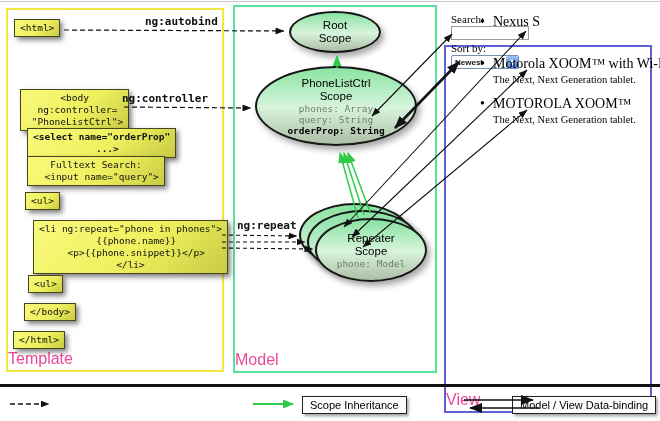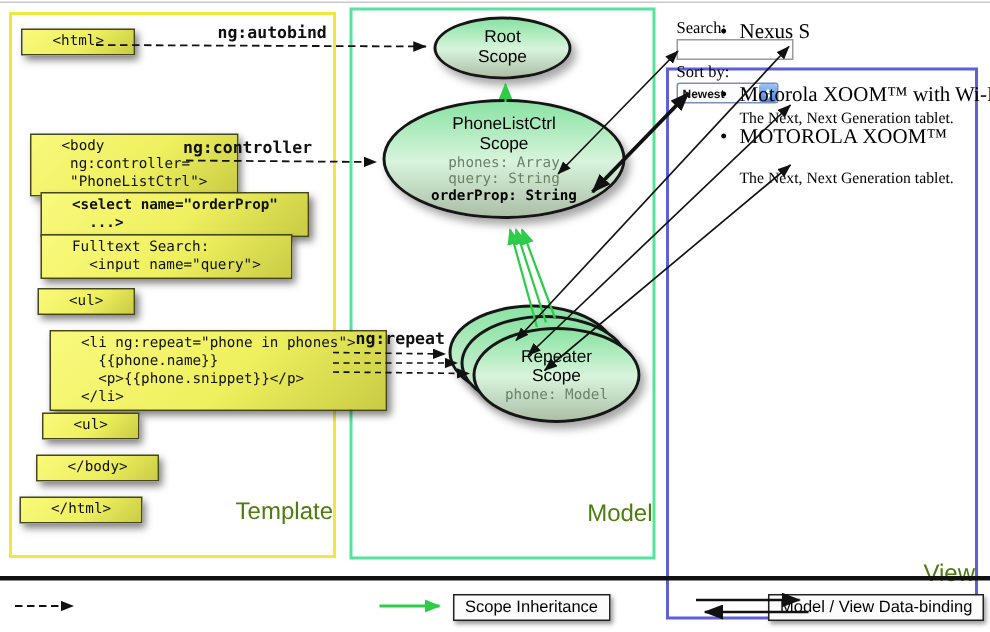--- a/index.html
+++ b/index.html
@@ -5,29 +5,29 @@
   html,body{margin:0;padding:0;background:#fff;}
   #stage{position:relative;width:660px;height:421px;background:#fff;overflow:hidden;
          font-family:"Liberation Sans",sans-serif;}
   .top-rule{position:absolute;left:0;top:1px;width:660px;height:1px;background:#c9c9c9;}
 
   
   .col{position:absolute;border-style:solid;border-width:2px;background:transparent;}
   #col-template{left:6px;top:8px;width:214px;height:360px;border-color:#f0e83c;}
   #col-model{left:233px;top:5px;width:200px;height:364px;border-color:#57e39c;}
   #col-view{left:444px;top:5px;width:204px;height:364px;border-color:#5f5fd8;margin-top:40px;}
-  .col-title{position:absolute;left:0;right:0;bottom:19px;text-align:right;
-             font-size:16px;color:#4d7c0f;}
+  .col-title{position:absolute;left:0;right:0;bottom:2px;text-align:left;
+             font-size:16px;color:#ec4899;}
 
   
   .code-box{position:absolute;display:inline-block;
             background:linear-gradient(135deg,#f9f97c 0%,#eef05e 55%,#c9cc44 100%);
             border:1px solid #46461e;box-shadow:2.5px 3px 5px rgba(0,0,0,.5);
-            padding:2px 20px;font:9.5px/12px "DejaVu Sans Mono",monospace;
-            color:#101010;white-space:pre;}
+            padding:2px 5px;font:9.5px/12px "DejaVu Sans Mono",monospace;
+            color:#101010;white-space:pre;text-align:center;}
   .code-box.bold{font-weight:bold;}
   .ng-label{position:absolute;font:bold 11px/12px "DejaVu Sans Mono",monospace;color:#101010;}
 
   
   .scope{position:absolute;border:2px solid #161616;border-radius:50%;
          background:linear-gradient(180deg,#8ae3a3 0%,#d8f4dc 52%,#adbfa7 100%);
          box-shadow:3px 4px 6px rgba(0,0,0,.35);
          display:flex;flex-direction:column;align-items:center;justify-content:center;
          text-align:center;box-sizing:border-box;}
   .scope .title{font:11.5px/13px "Liberation Sans",sans-serif;color:#000;white-space:pre;}
@@ -132,21 +132,21 @@
       <span class="tri-up"></span>
         <span class="tri-down"></span>
     </span>
   </div>
 
   <div class="v-item-title serif" style="left:480px;top:14px;"><span class="bullet">•</span><span>Nexus S</span></div>
 
   <div class="v-item-title serif" style="left:480px;top:56px;"><span class="bullet">•</span><span>Motorola XOOM™ with Wi-Fi</span></div>
   <div class="v-item-snippet serif" style="left:493px;top:74px;">The Next, Next Generation tablet.</div>
 
-  <div class="v-item-title serif" style="left:480px;top:84px;"><span class="bullet">•</span><span>MOTOROLA XOOM™</span></div>
+  <div class="v-item-title serif" style="left:480px;top:96px;"><span class="bullet">•</span><span>MOTOROLA XOOM™</span></div>
   <div class="v-item-snippet serif" style="left:493px;top:114px;">The Next, Next Generation tablet.</div>
 
   <div class="bottom-rule"></div>
   <div class="legend-box" style="left:302px;top:396px;">Scope Inheritance</div>
   <div class="legend-box" style="left:512px;top:396px;">Model / View Data-binding</div>
 
   <svg id="arrows" viewBox="0 0 660 421">
     <defs>
       <marker id="mBlackS" markerUnits="userSpaceOnUse" markerWidth="9" markerHeight="7" refX="8.5" refY="3.5" orient="auto-start-reverse">
         <path d="M0,0 L9,3.5 L0,7 z" fill="#111"></path>

